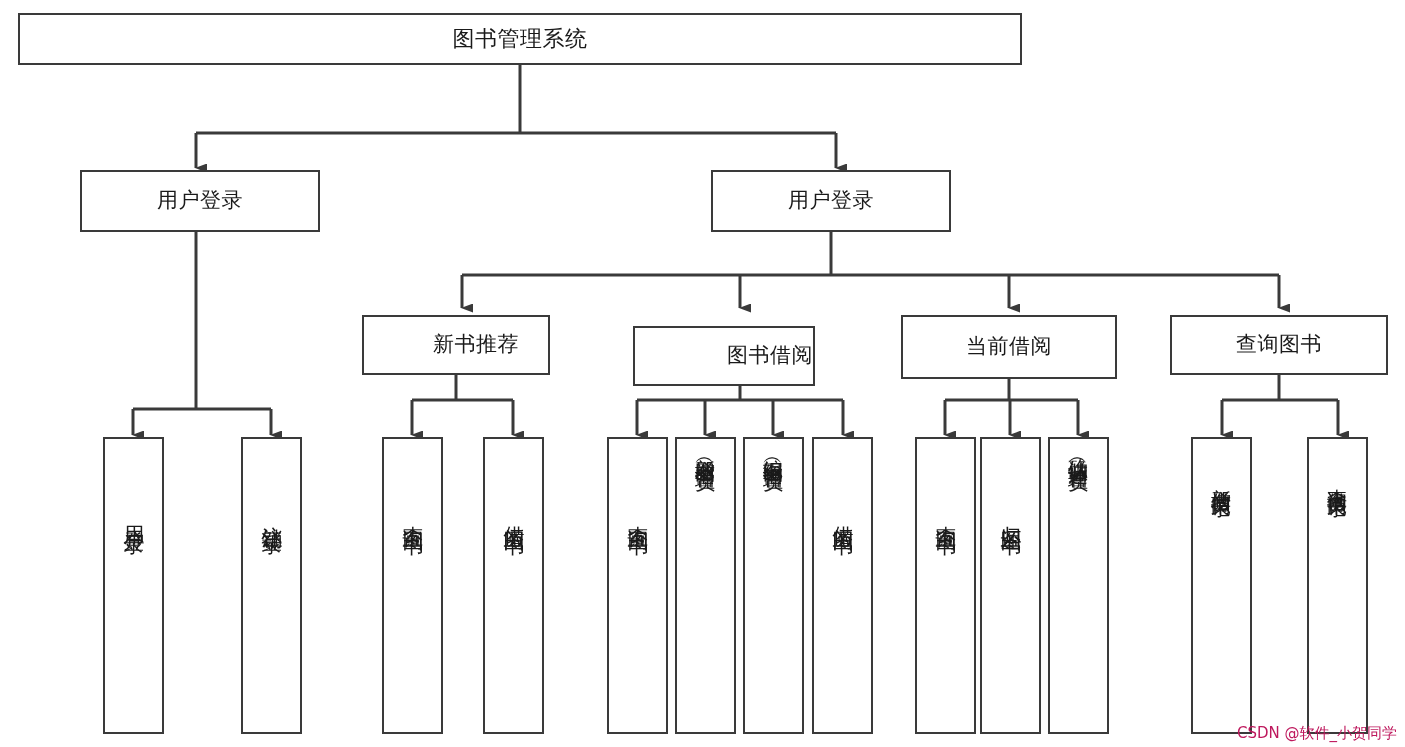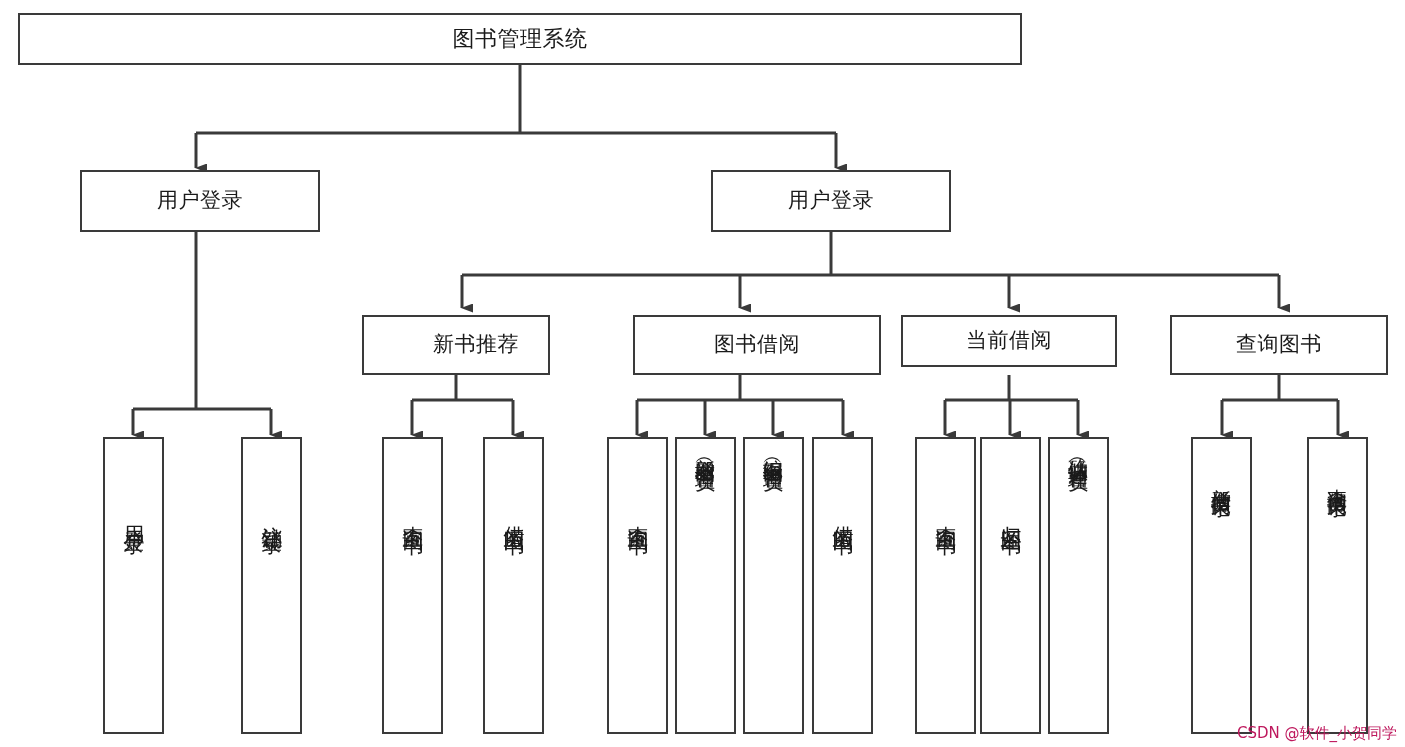--- a/index.html
+++ b/index.html
@@ -142,25 +142,25 @@
   </div>
 
   <div class="node horiz" style="left:711px; top:170px; width:240px; height:62px;">
     <span class="label">用户登录</span>
   </div>
 
   <div class="node horiz" style="left:362px; top:315px; width:188px; height:60px;padding-left:40px;">
     <span class="label">新书推荐</span>
   </div>
 
-  <div class="node horiz" style="left:633px; top:315px; width:248px; height:60px;">
+  <div class="node horiz" style="left:633px; top:326px; width:182px; height:60px;justify-content:flex-end;">
     <span class="label">图书借阅</span>
   </div>
 
-  <div class="node horiz" style="left:901px; top:315px; width:216px; height:52px;">
+  <div class="node horiz" style="left:901px; top:315px; width:216px; height:64px;">
     <span class="label">当前借阅</span>
   </div>
 
   <div class="node horiz" style="left:1170px; top:315px; width:218px; height:60px;">
     <span class="label">查询图书</span>
   </div>
 
   <div class="node vert" style="left:103px; top:437px; width:61px; height:297px; padding-top:70px;">
     <span class="label">用户登录</span>
   </div>

